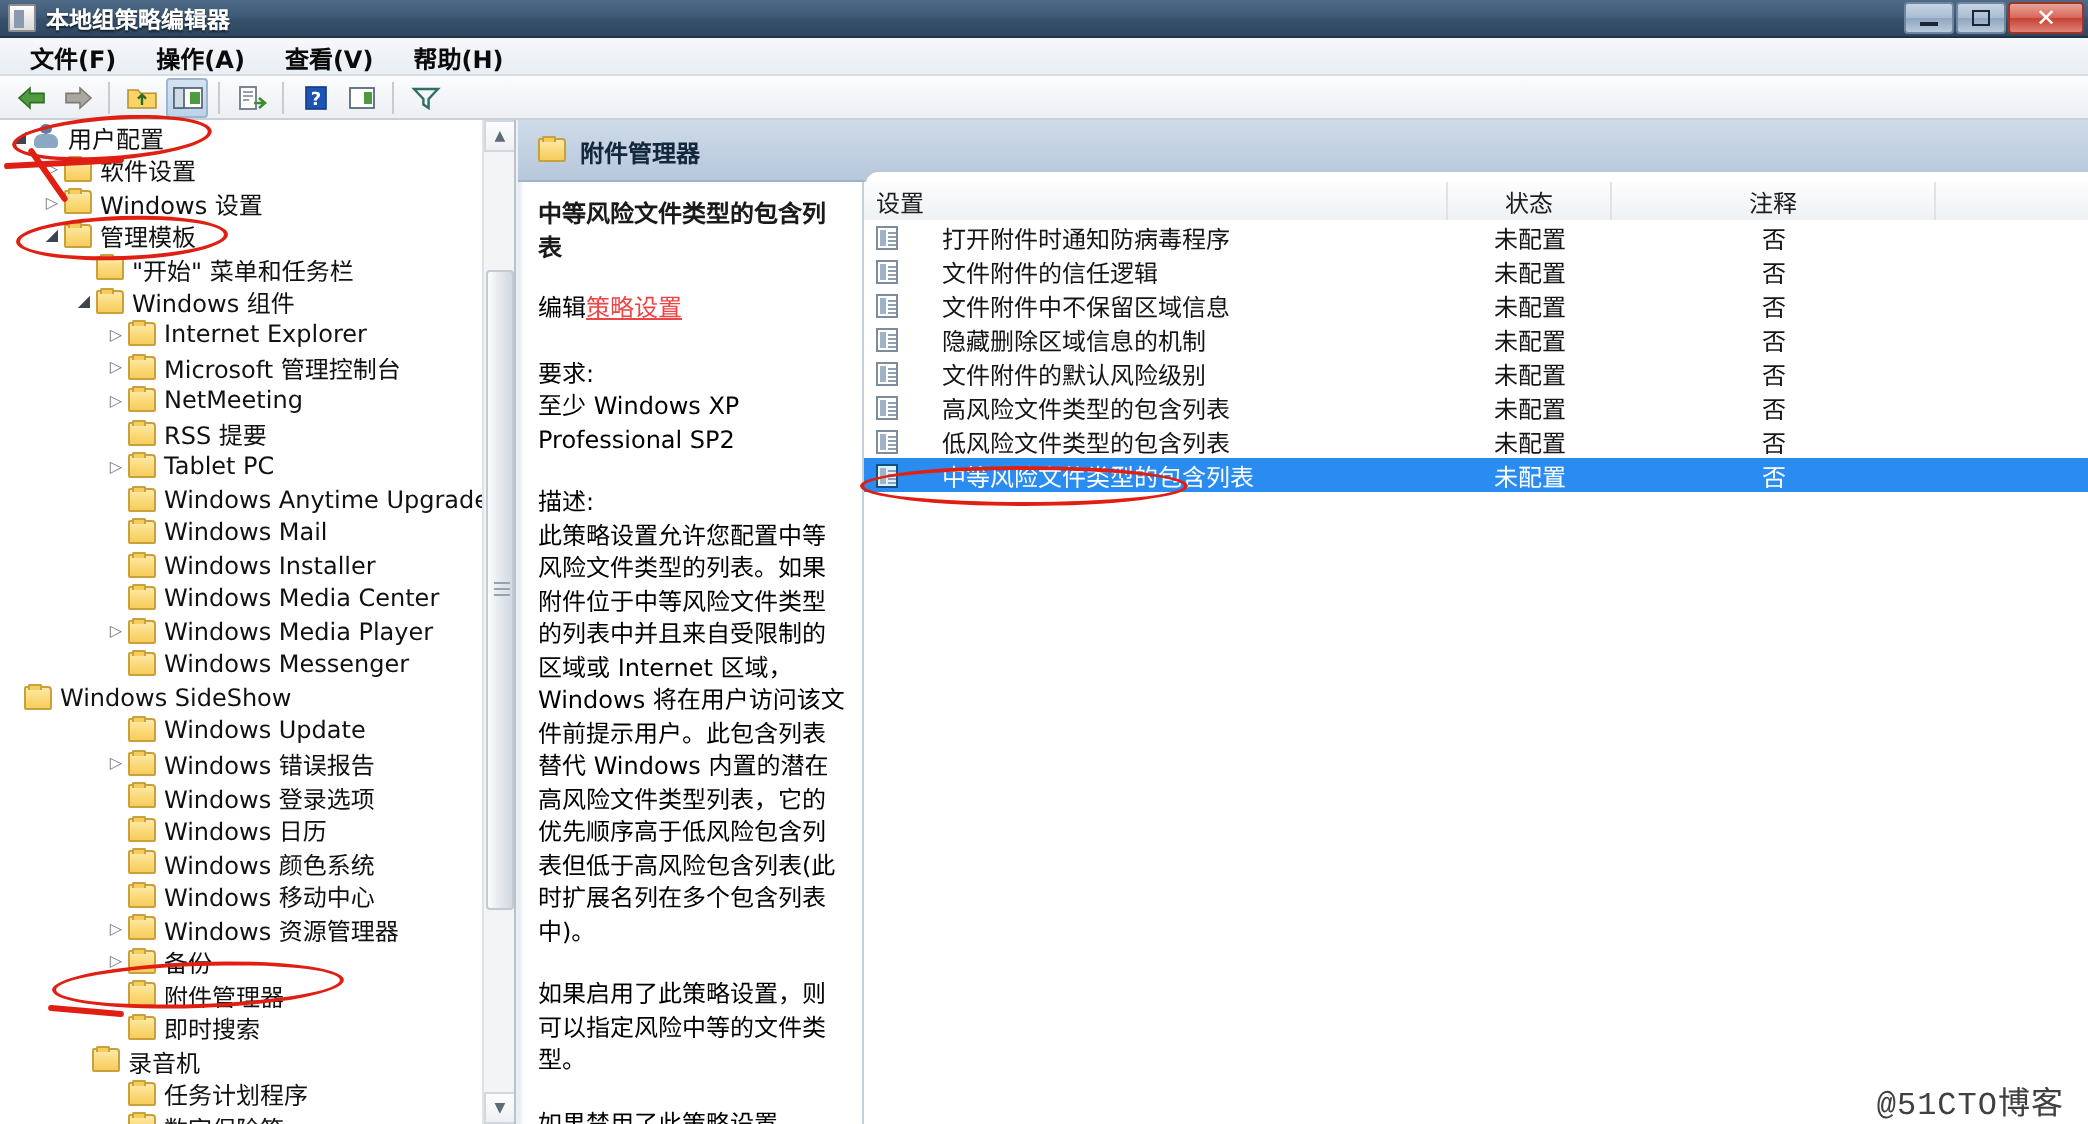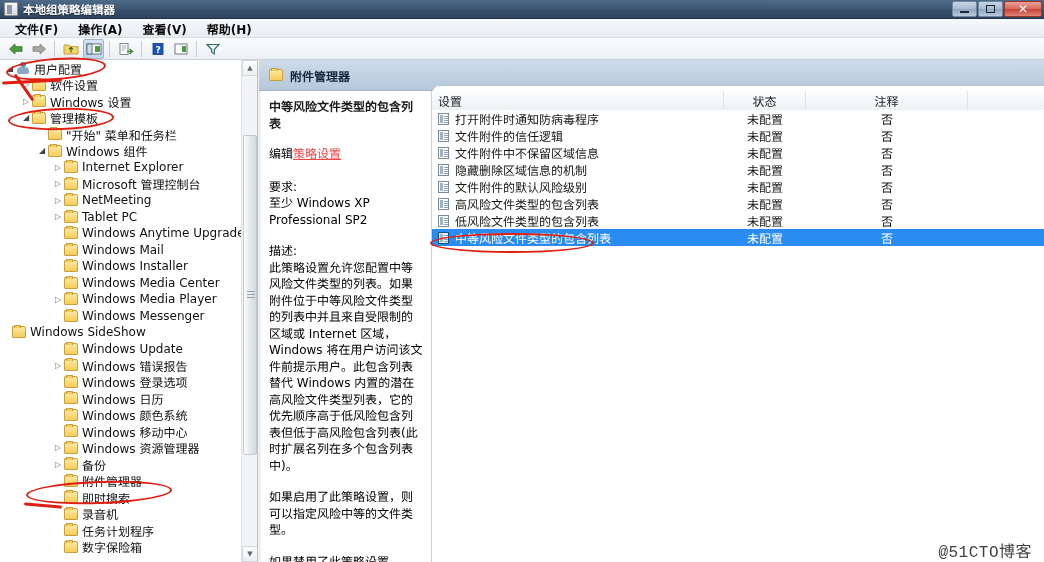--- a/index.html
+++ b/index.html
@@ -222,21 +222,21 @@
   }
   .policy-icon::before {
     content: ""; position: absolute; left: 1px; top: 1px; width: 3px; height: 8px;
     background: #9fb3c6;
   }
   .policy-icon::after {
     content: ""; position: absolute; left: 5px; top: 2px; width: 4px; height: 1px;
     background: #8fa2b5; box-shadow: 0 2px 0 #8fa2b5, 0 4px 0 #8fa2b5, 0 6px 0 #8fa2b5;
   }
   .row.selected .policy-icon { background: #dff0ff; border-color: #12507f; }
-  .cell-setting { width: 292px; display: flex; align-items: center; white-space: nowrap; }
+  .cell-setting { width: 292px; display: flex; align-items: center; white-space: nowrap; gap: 16px; }
   .cell-state { width: 82px; text-align: center; }
   .cell-comment { width: 162px; text-align: center; }
 
   
   .annot { position: absolute; pointer-events: none; }
   .ellipse {
     border: 2.5px solid #e01f12; border-radius: 50%;
     background: transparent;
   }
   .stroke { background: #e01f12; }
@@ -373,20 +373,25 @@
           <span class="twisty">▷</span>
           <span class="folder"></span>
           <span class="tree-label">Microsoft 管理控制台</span>
         </div>
         <div class="tree-row" style="padding-left: 52px;">
           <span class="twisty">▷</span>
           <span class="folder"></span>
           <span class="tree-label">NetMeeting</span>
         </div>
         <div class="tree-row" style="padding-left: 52px;">
+          <span class="twisty"></span>
+          <span class="folder"></span>
+          <span class="tree-label">RSS 提要</span>
+        </div>
+        <div class="tree-row" style="padding-left: 52px;">
           <span class="twisty">▷</span>
           <span class="folder"></span>
           <span class="tree-label">Tablet PC</span>
         </div>
         <div class="tree-row" style="padding-left: 52px;">
           <span class="twisty"></span>
           <span class="folder"></span>
           <span class="tree-label">Windows Anytime Upgrade</span>
         </div>
         <div class="tree-row" style="padding-left: 52px;">
@@ -462,21 +467,21 @@
         <div class="tree-row" style="padding-left: 52px;">
           <span class="twisty"></span>
           <span class="folder"></span>
           <span class="tree-label">附件管理器</span>
         </div>
         <div class="tree-row" style="padding-left: 52px;">
           <span class="twisty"></span>
           <span class="folder"></span>
           <span class="tree-label">即时搜索</span>
         </div>
-        <div class="tree-row" style="padding-left: 52px;">
+        <div class="tree-row" style="padding-left: 34px;">
           <span class="twisty"></span>
           <span class="folder"></span>
           <span class="tree-label">录音机</span>
         </div>
         <div class="tree-row" style="padding-left: 52px;">
           <span class="twisty"></span>
           <span class="folder"></span>
           <span class="tree-label">任务计划程序</span>
         </div>
         <div class="tree-row" style="padding-left: 52px;">

